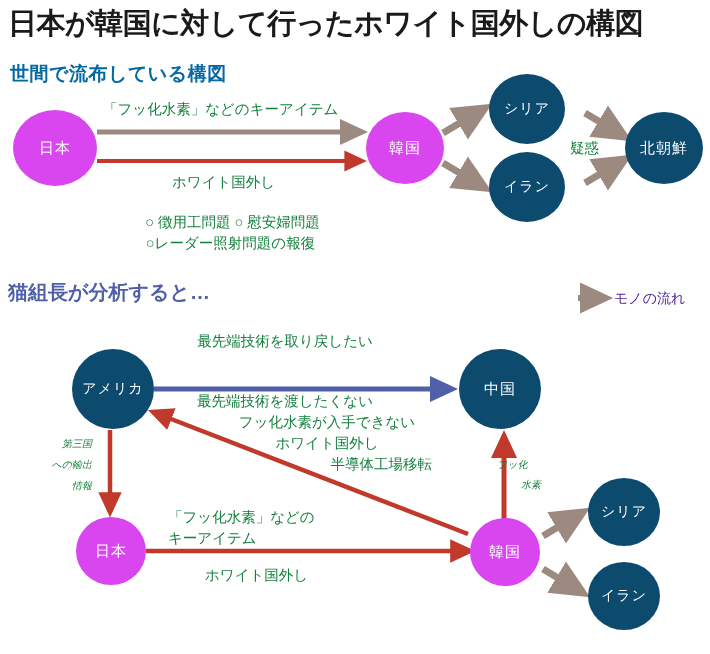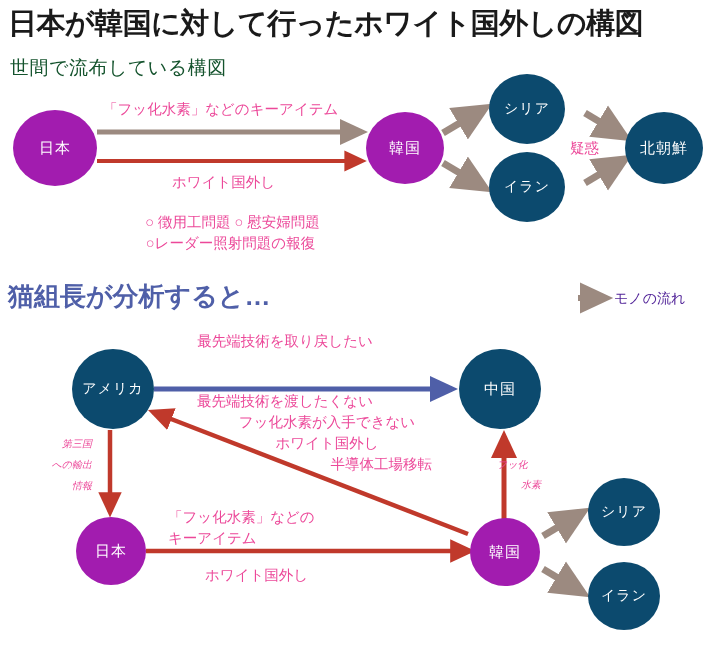--- a/index.html
+++ b/index.html
@@ -30,57 +30,57 @@
     width: 694px;
     font-family: "Liberation Serif", "DejaVu Serif", serif;
     font-weight: bold;
     font-size: 29px;
     letter-spacing: -0.5px;
     color: #1a1a1a;
     white-space: nowrap;
   }
   .sub-title {
     left: 10px;
-    top: 55px;
+    top: 61px;
     font-size: 19px;
-    font-weight: normal;
-    color: #14532d;
+    font-weight: bold;
+    color: #0369a1;
     letter-spacing: 0.5px;
     white-space: nowrap;
   }
   .section-title {
     left: 8px;
     top: 279px;
-    font-size: 26px;
+    font-size: 20px;
     font-weight: bold;
     color: #4f5fa8;
     letter-spacing: 0px;
     white-space: nowrap;
   }
 
   
   .node {
     border-radius: 50%;
     display: flex;
     align-items: center;
     justify-content: center;
     color: #ffffff;
     font-size: 15px;
     letter-spacing: 1px;
     box-sizing: border-box;
     user-select: none;
   }
-  .node.red  { background: #a21caf; }
+  .node.red  { background: #d946ef; }
   .node.blue { background: #0c4a6e; }
   .node.small-label { font-size: 14px; }
 
   
   .lbl {
     font-size: 14.5px;
-    color: #ec4899;
+    color: #15803d;
     line-height: 1.25;
     white-space: nowrap;
   }
   .lbl.sm { font-size: 10px; font-style: italic; }
   .lbl.c  { text-align: center; }
   .lbl.r  { text-align: right; }
 
   .legend-text {
     font-size: 14px;
     color: #4c1d95;

